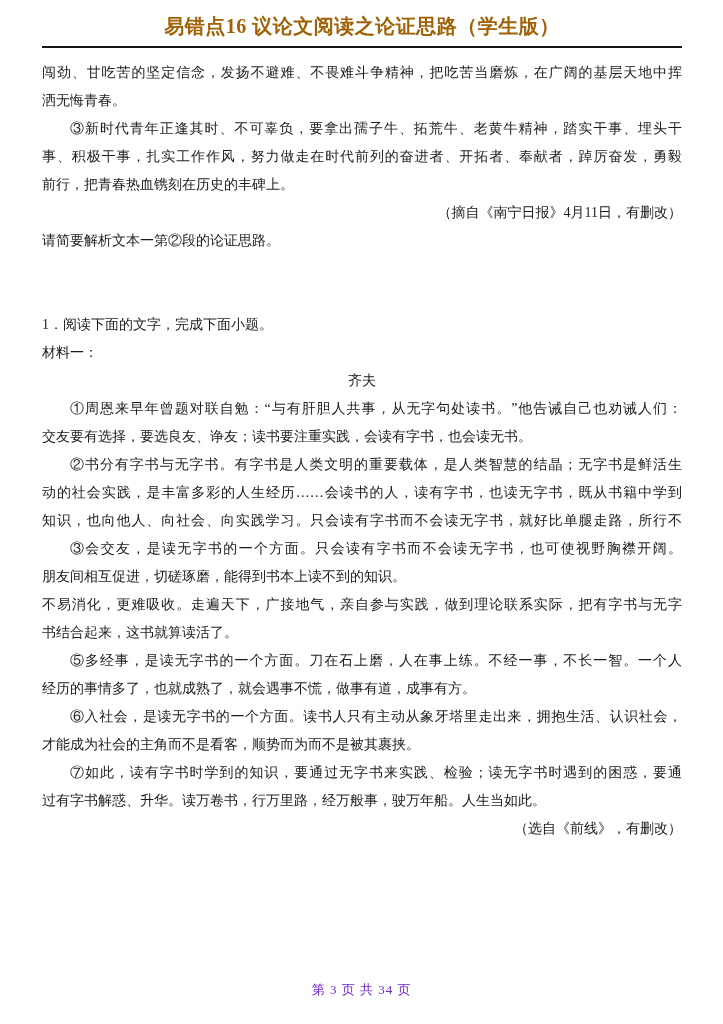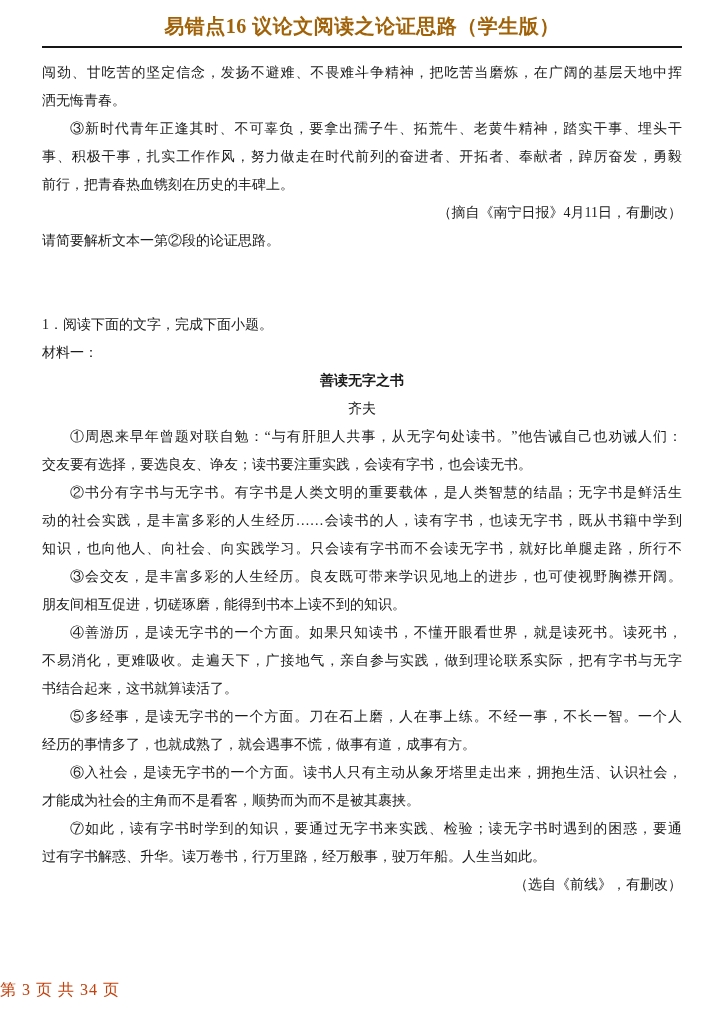--- a/index.html
+++ b/index.html
@@ -40,23 +40,24 @@
   .indent { text-indent: 2em; }
   .right { text-align: right; }
   .center { text-align: center; }
   .kai { }     
   .bold { font-weight: bold; }
   .gap2 { height: 56px; }
   .footer {
     position: absolute;
     left: 0; right: 0;
     top: 976px;
-    font-size: 16px;
+    text-align: center;
+    font-size: 13px;
     line-height: 28px;
-    color: #c2410c;
+    color: #6d28d9;
     letter-spacing: 1px;
   }
 </style>
 </head>
 <body>
 
 <div class="page">
   <div class="content">
 
     <div class="doc-title">易错点16 议论文阅读之论证思路（学生版）</div>
@@ -75,41 +76,39 @@
 
     <div class="ln right kai">（摘自《南宁日报》4月11日，有删改）</div>
 
     <div class="ln">请简要解析文本一第②段的论证思路。</div>
 
     <div class="gap2"></div>
 
     <div class="ln">1．阅读下面的文字，完成下面小题。</div>
     <div class="ln">材料一：</div>
 
-    <div class="ln center kai bold">善读无字之书</div>
     <div class="ln center kai">齐夫</div>
 
     <div>
       <div class="ln j kai indent">①周恩来早年曾题对联自勉：“与有肝胆人共事，从无字句处读书。”他告诫自己也劝诫人们：</div>
       <div class="ln kai">交友要有选择，要选良友、诤友；读书要注重实践，会读有字书，也会读无书。</div>
     </div>
 
     <div>
       <div class="ln j kai indent">②书分有字书与无字书。有字书是人类文明的重要载体，是人类智慧的结晶；无字书是鲜活生</div>
       <div class="ln j kai">动的社会实践，是丰富多彩的人生经历……会读书的人，读有字书，也读无字书，既从书籍中学到</div>
       <div class="ln j kai">知识，也向他人、向社会、向实践学习。只会读有字书而不会读无字书，就好比单腿走路，所行不</div>
     </div>
 
     <div>
-      <div class="ln j kai indent">③会交友，是丰富多彩的人生经历。良友既可带来学识见地上的进步，也可使视野胸襟开阔。</div>
+      <div class="ln j kai indent">③会交友，是读无字书的一个方面。只会读有字书而不会读无字书，也可使视野胸襟开阔。</div>
       <div class="ln kai">朋友间相互促进，切磋琢磨，能得到书本上读不到的知识。</div>
     </div>
 
     <div>
-      <div class="ln j kai indent">④善游历，是读无字书的一个方面。如果只知读书，不懂开眼看世界，就是读死书。读死书，</div>
       <div class="ln j kai">不易消化，更难吸收。走遍天下，广接地气，亲自参与实践，做到理论联系实际，把有字书与无字</div>
       <div class="ln kai">书结合起来，这书就算读活了。</div>
     </div>
 
     <div>
       <div class="ln j kai indent">⑤多经事，是读无字书的一个方面。刀在石上磨，人在事上练。不经一事，不长一智。一个人</div>
       <div class="ln kai">经历的事情多了，也就成熟了，就会遇事不慌，做事有道，成事有方。</div>
     </div>
 
     <div>

